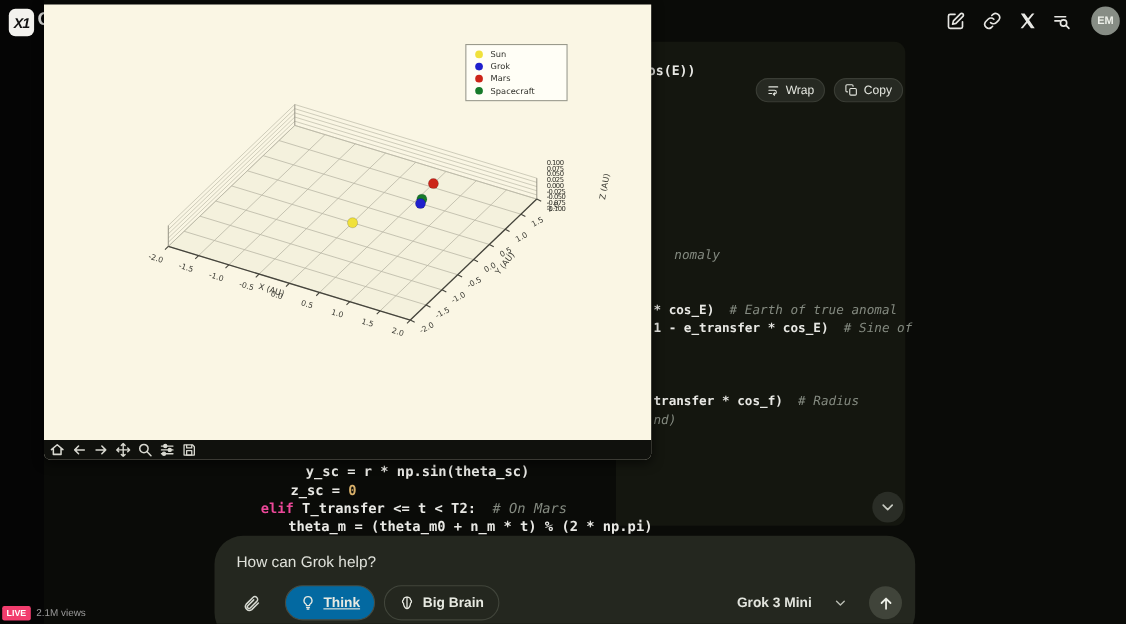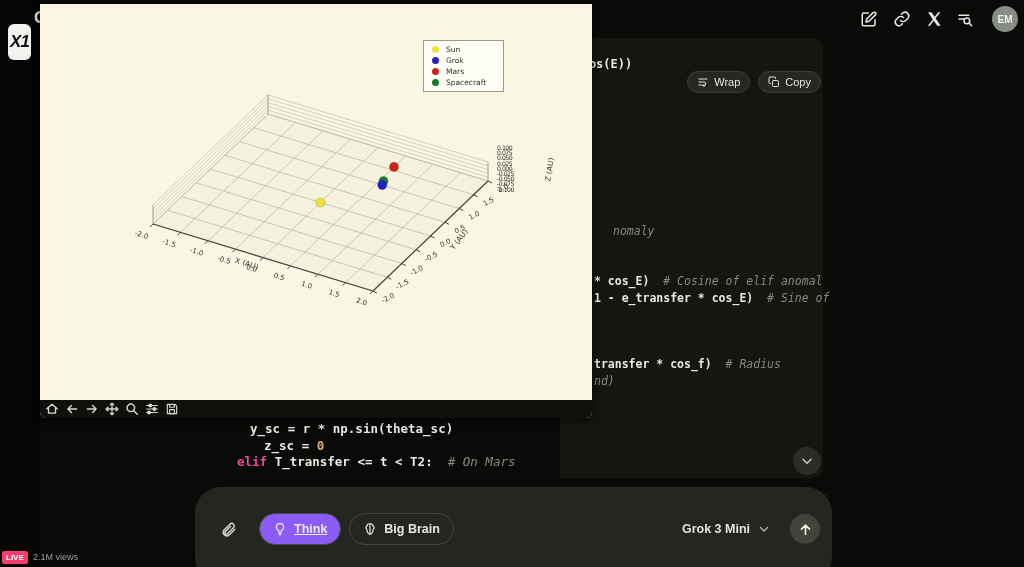--- a/index.html
+++ b/index.html
@@ -3,36 +3,36 @@
 <meta charset="utf-8">
 <style>
   html,body{margin:0;padding:0;}
   body{width:1024px;height:567px;position:relative;overflow:hidden;background:#0a0b08;
        font-family:"Liberation Sans",sans-serif;}
   .abs{position:absolute;}
   svg{display:block;}
 
   
   #left-strip{left:0;top:0;width:40px;height:567px;background:#050505;}
-  #x1-logo{left:8px;top:24px;width:23px;height:36px;background:#f3f2ee;border-radius:6px;
-           color:#111;font-weight:bold;font-style:italic;font-size:17px;letter-spacing:-1px;
+  #x1-logo{left:8px;top:8px;width:23px;height:25px;background:#f3f2ee;border-radius:6px;
+           color:#111;font-weight:bold;font-style:italic;font-size:13px;letter-spacing:-1px;
            display:flex;align-items:center;justify-content:center;}
   #g-letter{left:34px;top:8px;color:#e9e9e6;font-size:17px;font-weight:bold;}
   #live-badge{left:2px;top:551px;background:#f23d6e;color:#fff;font-size:8px;font-weight:bold;
               padding:2px 4px;border-radius:2px;}
   #views{left:33px;top:552px;color:#9c9c9c;font-size:9px;}
 
   
   #plot-window{left:40px;top:4px;width:552px;height:414px;background:#faf6e4;
                border-radius:0 0 6px 6px;box-shadow:0 2px 10px rgba(0,0,0,.6);}
   #plot-title{left:0;top:20px;width:552px;text-align:center;color:#2e2e28;font-size:10px;
               font-weight:bold;font-family:"DejaVu Sans",sans-serif;}
   #plot-canvas{left:0;top:0;}
   #legend-box{left:383px;top:36px;width:70px;background:#fffef6;border:1px solid #9a9a8c;
-              padding:3px 4px 3px 5px;font-family:"DejaVu Sans",sans-serif;}
+              padding:3px 16px 3px 5px;font-family:"DejaVu Sans",sans-serif;}
   .legend-item{display:flex;align-items:center;height:11px;}
   .legend-dot{width:7px;height:7px;border-radius:50%;margin:0 7px 0 3px;flex:0 0 auto;}
   .legend-label{font-size:7.5px;color:#2e2e28;}
   #mpl-toolbar{left:0;top:396px;width:552px;height:18px;background:#10110d;border-radius:0 0 6px 6px;
                display:flex;align-items:center;gap:6px;padding-left:5px;box-sizing:border-box;}
   .tb-icon{width:14px;height:14px;color:#d8d8d0;}
   .tb-icon svg{width:14px;height:14px;}
 
   
   #code-panel{left:560px;top:38px;width:263px;height:440px;background:#14160f;
@@ -64,22 +64,22 @@
               width:420px;caret-color:#fff;}
   #chat-input::placeholder{color:#dfe1da;opacity:1;}
   #chat-row{display:flex;align-items:center;margin-top:12px;gap:8px;}
   #attach-btn{width:30px;height:30px;display:flex;align-items:center;justify-content:center;
               color:#d5d8d0;cursor:pointer;margin-right:8px;}
   #attach-btn svg{width:17px;height:17px;}
   .pill{display:flex;align-items:center;gap:7px;height:32px;padding:0 13px;border-radius:17px;
         border:1px solid #41453b;color:#e8eae2;font-size:12.5px;font-weight:bold;cursor:pointer;
         background:transparent;}
   .pill svg{width:14px;height:14px;}
-  .pill.selected{background:#8b5cf6;border-color:#474b41;text-decoration:underline;}
-  #model-select{margin-left:auto;display:flex;align-items:center;gap:8px;color:#e2e4dd;
+  .pill.selected{background:#0369a1;border-color:#474b41;text-decoration:underline;}
+  #model-select{margin-left:auto;display:flex;align-items:center;gap:20px;color:#e2e4dd;
                 font-size:12.5px;font-weight:bold;cursor:pointer;}
   #model-select svg{width:12px;height:12px;color:#b9bcb3;}
   #send-btn{width:30px;height:30px;border-radius:50%;background:#40443a;display:flex;
             align-items:center;justify-content:center;color:#ecefe7;cursor:pointer;margin-left:12px;}
   #send-btn svg{width:15px;height:15px;}
 
   
   .hicon{top:10px;width:20px;height:20px;color:#e6e6e2;cursor:pointer;}
   .hicon svg{width:18px;height:18px;}
   #avatar{left:992px;top:6px;width:26px;height:26px;border-radius:50%;background:#878d85;
@@ -109,30 +109,31 @@
       <svg viewBox="0 0 24 24" fill="none" stroke="currentColor" stroke-width="2" stroke-linecap="round" stroke-linejoin="round">
           <rect x="9" y="9" width="12" height="12" rx="2"></rect>
           <path d="M5 15H4a2 2 0 0 1-2-2V4a2 2 0 0 1 2-2h9a2 2 0 0 1 2 2v1"></path>
         </svg>
       <span>Copy</span>
     </button>
   </span>
 </div>
 <div id="code-right">
     <div class="code-line mono abs" style="left: 593px; top: 224px; padding-left: 20px;"><span class="seg-cm">nomaly</span></div>
-    <div class="code-line mono abs" style="left: 594px; top: 274px;"><span class="seg-code">* cos_E)</span><span class="seg-cm">  # Cosine of elif anomal</span></div>
+    <div class="code-line mono abs" style="left: 594px; top: 274px;"><span class="seg-code">* cos_E)</span><span class="seg-cm">  # Earth of true anomal</span></div>
     <div class="code-line mono abs" style="left: 594px; top: 291px;"><span class="seg-code">1 - e_transfer * cos_E)</span><span class="seg-cm">  # Sine of</span></div>
     <div class="code-line mono abs" style="left: 594px; top: 357px;"><span class="seg-code">transfer * cos_f)</span><span class="seg-cm">  # Radius</span></div>
     <div class="code-line mono abs" style="left: 594px; top: 374px;"><span class="seg-cm">nd)</span></div>
   </div>
 
 <div id="code-below-clip" class="abs">
-    <div class="code-line mono" style="left: 50px; top: 3px;"><span class="seg-code">y_sc = r * np.sin(theta_sc)</span></div>
+    <div class="code-line mono" style="left: 78px; top: 3px;"><span class="seg-code">y_sc = r * np.sin(theta_sc)</span></div>
     <div class="code-line mono" style="left: 64px; top: 20px;"><span class="seg-code">z_sc = </span><span class="seg-num">0</span></div>
     <div class="code-line mono" style="left: 37px; top: 36px;"><span class="seg-kw">elif</span><span class="seg-code"> T_transfer &lt;= t &lt; T2:</span><span class="seg-cm">  # On Mars</span></div>
+    <div class="code-line mono" style="left: 62px; top: 53px;"><span class="seg-code">theta_m = (theta_m0 + n_m * t) % (2 * np.pi)</span></div>
   </div>
 
 <div id="scroll-down" class="abs">
   <svg viewBox="0 0 24 24" fill="none" stroke="currentColor" stroke-width="2.5" stroke-linecap="round" stroke-linejoin="round">
       <path d="M5 9l7 7 7-7"></path>
     </svg>
 </div>
 
 <div id="plot-window" class="abs">
   <svg id="plot-canvas" class="abs" width="552" height="396">
@@ -281,20 +282,21 @@
     <span class="tb-icon">
         <svg viewBox="0 0 24 24" fill="none" stroke="currentColor" stroke-width="2" stroke-linejoin="round">
           <path d="M4 4h13l3 3v13H4z"></path>
           <path d="M8 4v5h8V4M8 13h8v7H8z"></path>
         </svg>
       </span>
   </div>
 </div>
 
 <div id="chat-bar" class="abs">
+  <input id="chat-input" type="text" placeholder="How can Grok help?" style="">
   <div id="chat-row">
     <span id="attach-btn">
       <svg viewBox="0 0 24 24" fill="none" stroke="currentColor" stroke-width="2" stroke-linecap="round" stroke-linejoin="round">
           <path d="M21 11.5l-8.5 8.5a5 5 0 0 1-7-7l8.5-8.5a3.5 3.5 0 0 1 5 5L10.5 18a2 2 0 0 1-3-3l7.5-7.5"></path>
         </svg>
     </span>
     <button class="pill selected">
       <svg viewBox="0 0 24 24" fill="none" stroke="currentColor" stroke-width="2" stroke-linecap="round" stroke-linejoin="round">
           <path d="M12 2.5a6.2 6.2 0 0 1 3.4 11.4c-.6.4-.9 1-.9 1.7v.9h-5v-.9c0-.7-.3-1.3-.9-1.7A6.2 6.2 0 0 1 12 2.5z"></path>
           <path d="M9.8 19.5h4.4M10.8 22h2.4"></path>

